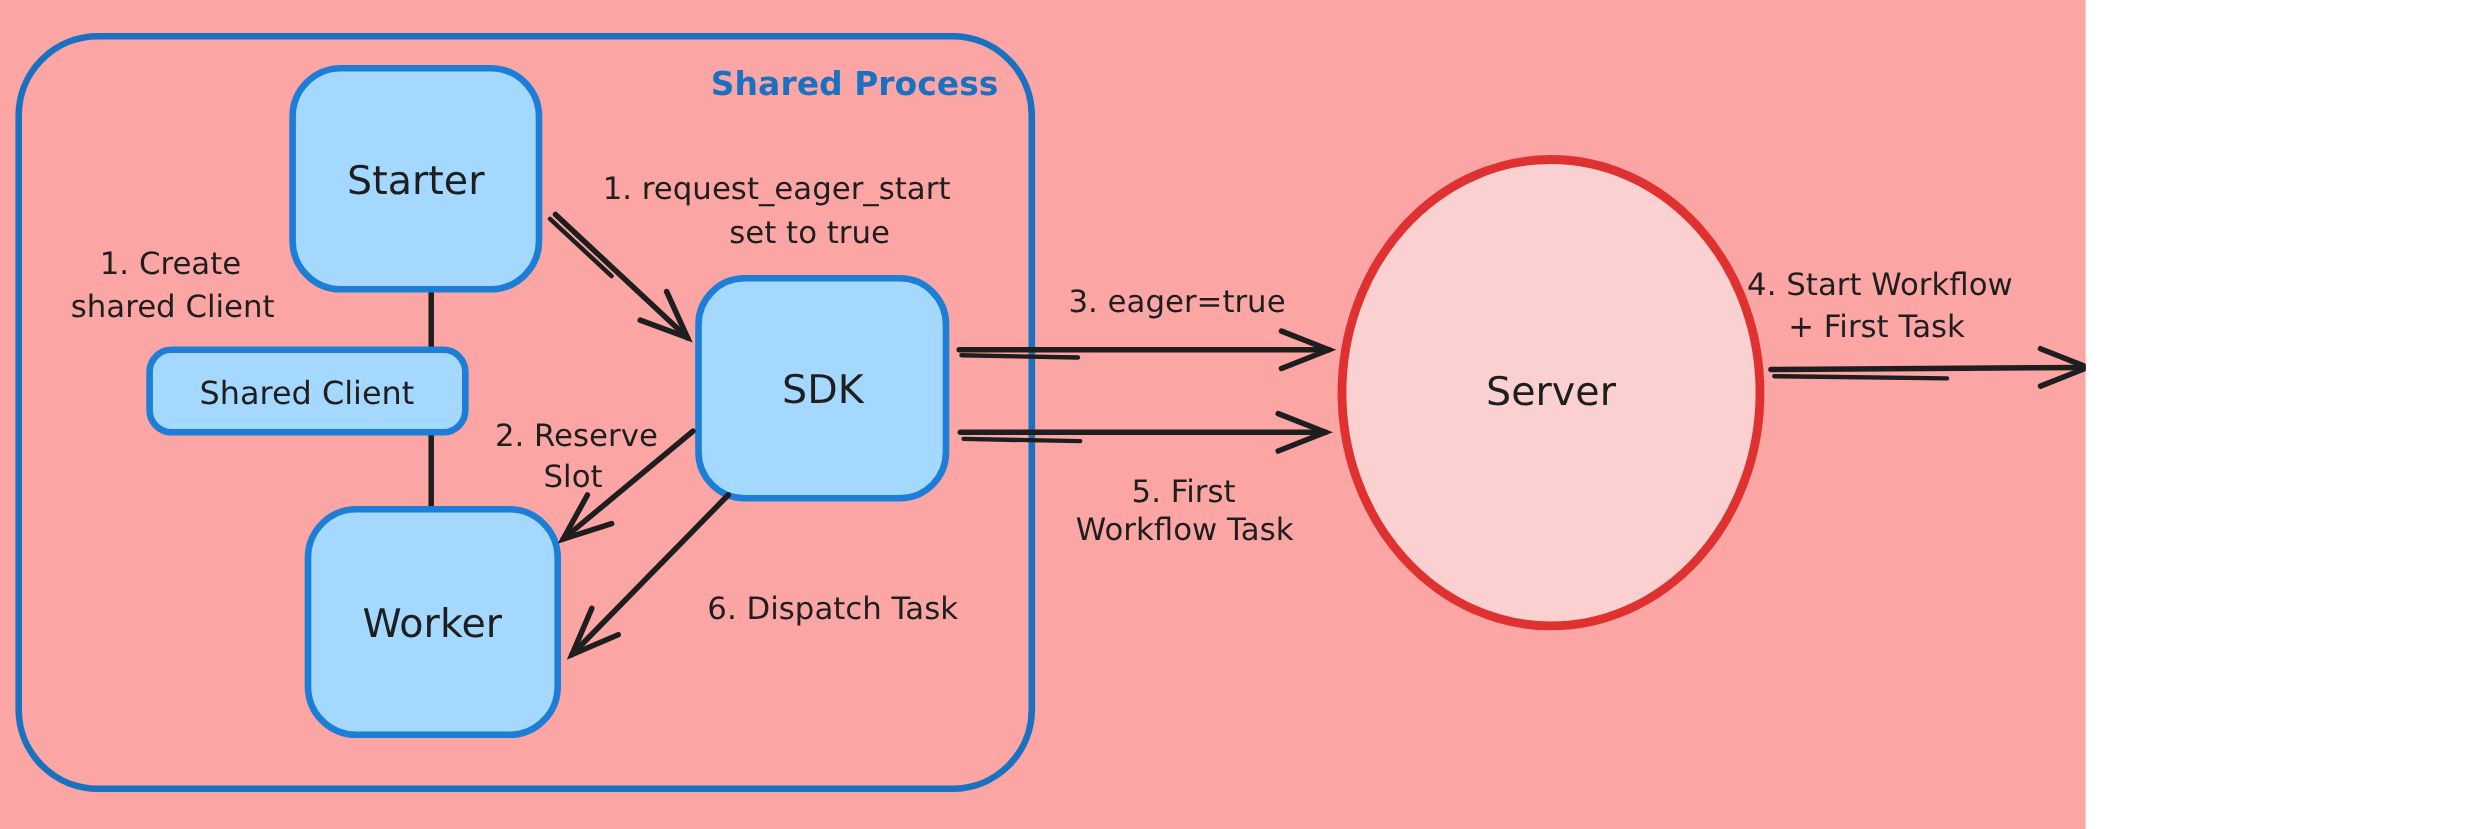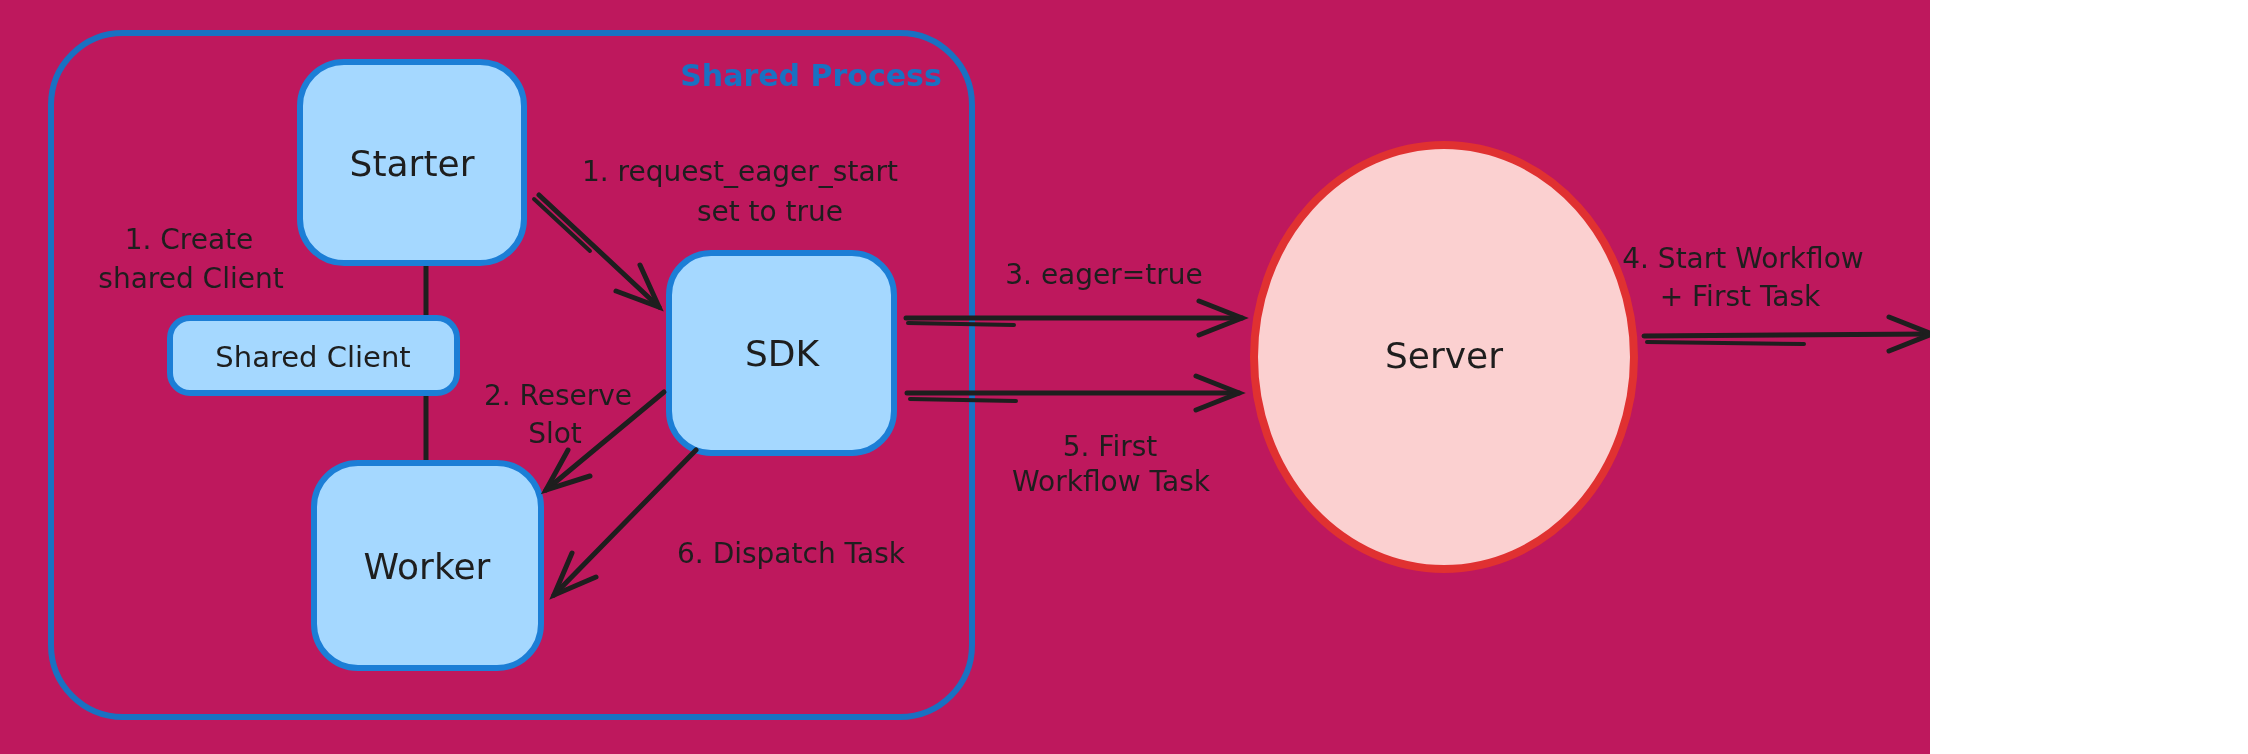--- a/index.html
+++ b/index.html
@@ -4,23 +4,22 @@
 <style>
   html, body {
     margin: 0;
     padding: 0;
     background: #ffffff;
   }
   .stage {
     position: relative;
     width: 1896px;
     height: 754px;
-    background: #be185d;
+    background: #fca5a5;
     overflow: hidden;
-    padding-left: 34px;
   }
   svg {
     display: block;
   }
   text {
     font-family: "DejaVu Sans", "Liberation Sans", sans-serif;
     fill: #1e1e1e;
   }
   .node-label   { font-size: 36px; }
   .node-label-sm{ font-size: 29px; }

